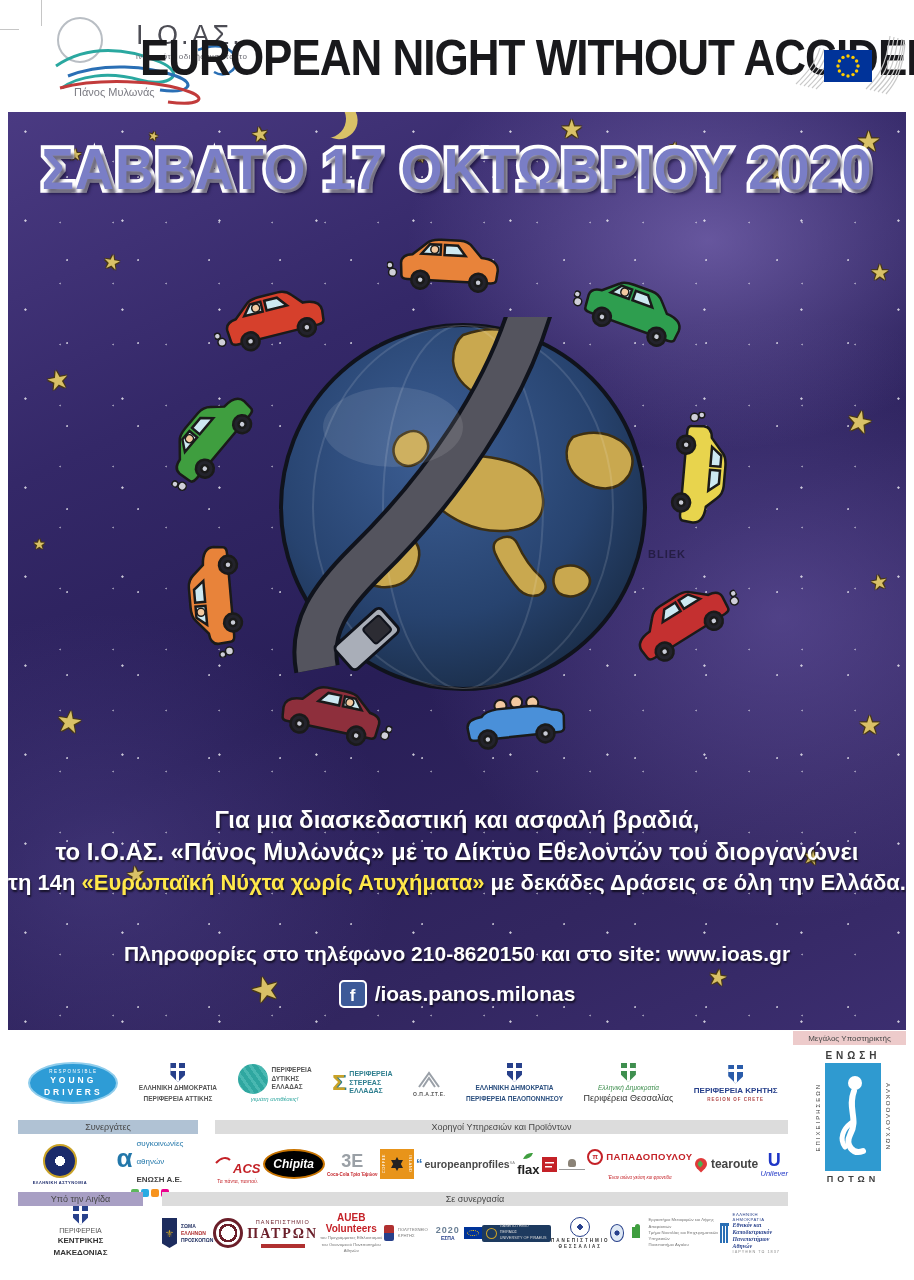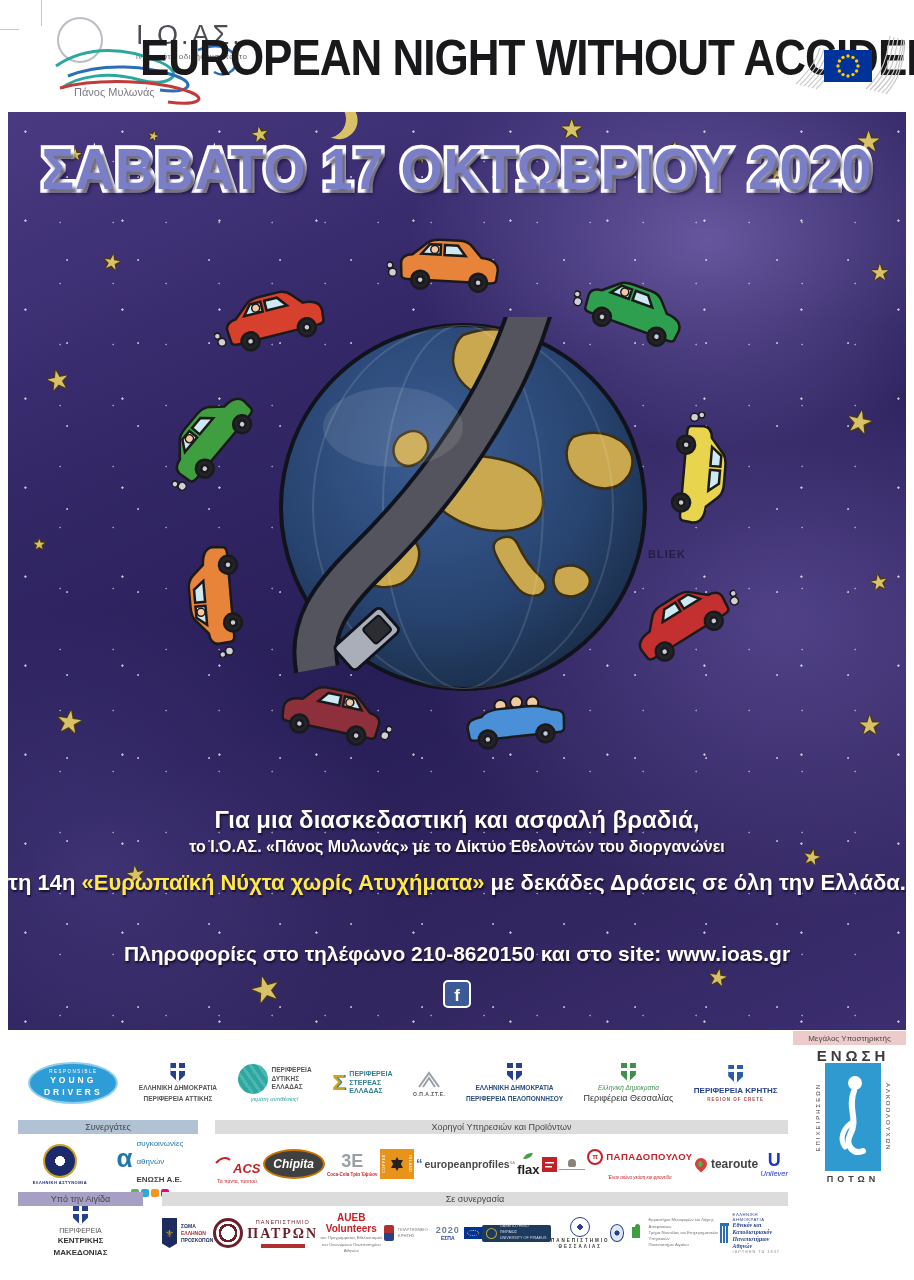--- a/index.html
+++ b/index.html
@@ -35,21 +35,21 @@
      box-shadow:10px 6px 0 0 #d9c167;transform:rotate(-25deg);}
   .date-title{position:absolute;left:0;right:0;top:26px;margin:0;text-align:center;
      font-size:54px;font-weight:800;letter-spacing:1px;color:#7a7ec6;white-space:nowrap;
      -webkit-text-stroke:7px #ffffff;paint-order:stroke fill;
      text-shadow:4px 5px 3px rgba(15,8,40,.6);transform:scaleY(1.05);}
   .globe-wrap{position:absolute;left:265px;top:205px;width:380px;height:380px;}
   .car{position:absolute;width:116px;height:60px;}
   .sig{position:absolute;left:640px;top:436px;font-size:11px;font-weight:bold;letter-spacing:1px;color:#251d45;}
   .ptext{position:absolute;left:0;right:0;text-align:center;color:#fff;font-weight:bold;
      text-shadow:1px 2px 2px rgba(0,0,0,.65);white-space:nowrap;}
-  .t1{top:694px;font-size:24px;} .t2{top:726px;font-size:16px;}
+  .t1{top:694px;font-size:24px;} .t2{top:726px;font-size:24px;}
   .t3{top:758px;font-size:22px;} .t4{top:790px;font-size:24px;}
   .hl{color:#ffe84a;}
   .tinfo{top:830px;font-size:21px;}
   .fbrow{position:absolute;left:0;right:0;top:868px;display:flex;align-items:center;justify-content:center;gap:8px;}
   .fbicon{width:24px;height:24px;border-radius:5px;background:#3d5a98;border:2px solid #fff;color:#fff;
      font-weight:bold;font-size:17px;display:flex;align-items:flex-end;justify-content:center;line-height:1.1;}
   .fbhandle{color:#fff;font-weight:bold;font-size:21px;text-shadow:1px 2px 2px rgba(0,0,0,.65);}
 
   
   .band{position:absolute;height:14px;display:flex;align-items:center;justify-content:center;
@@ -89,38 +89,38 @@
   .opl{font-size:5px;font-weight:bold;color:#555;letter-spacing:.5px;}
   .thess1{font-size:6.5px;font-style:italic;color:#3f8f4f;}
   .thess2{font-size:9px;color:#333;}
   .cre1{font-size:8px;font-weight:bold;color:#27408b;}
   .cre2{font-size:4.5px;font-weight:bold;color:#b04545;letter-spacing:1px;}
 
   
   .union{position:absolute;left:799px;top:1048px;width:108px;height:164px;display:grid;
      grid-template-columns:14px 56px 14px;grid-template-rows:14px 110px 14px;justify-content:center;
      align-items:center;justify-items:center;color:#3d3d3d;}
-  .un-top{grid-column:1/4;font-size:15px;letter-spacing:4px;font-weight:bold;}
+  .un-top{grid-column:1/4;font-size:10px;letter-spacing:4px;font-weight:bold;}
   .un-bot{grid-column:1/4;font-size:9px;letter-spacing:4px;font-weight:bold;}
   .un-left{writing-mode:vertical-rl;transform:rotate(180deg);font-size:6px;letter-spacing:2px;}
   .un-right{writing-mode:vertical-rl;font-size:6px;letter-spacing:2px;}
   .un-box{width:56px;height:108px;background:#2f9ad0;}
 
   .pol{width:30px;height:30px;border-radius:50%;border:2px solid #c9a227;
     background:radial-gradient(circle,#fff 0 23%,#1b2a6b 24% 100%);}
   .polname{font-size:4px;font-weight:bold;color:#1b2a6b;letter-spacing:.5px;}
   .oasa-a{font-size:26px;font-weight:bold;color:#2277aa;line-height:.8;}
   .oasa1{font-size:8px;color:#2277aa;} .oasa2{font-size:8px;color:#2277aa;}
   .oasa3{font-size:8px;font-weight:bold;color:#444;}
   .modes{display:flex;gap:2px;margin-top:1px;}
   .mode{width:8px;height:8px;border-radius:2px;}
 
   .acs-n{font-size:13px;font-weight:bold;font-style:italic;color:#c42127;margin-top:16px;}
   .acs-t{font-size:5px;color:#c42127;}
-  .chip{width:58px;height:26px;background:#404040;border:2px solid #c97400;border-radius:50%;
+  .chip{width:58px;height:26px;background:#000000;border:2px solid #c97400;border-radius:50%;
      color:#fff;font-weight:bold;font-style:italic;font-size:12px;display:flex;align-items:center;justify-content:center;}
   .te3{font-size:18px;font-weight:bold;color:#9aa0a6;line-height:1;}
   .te3t{font-size:4.5px;color:#c42127;font-weight:bold;}
   .ci{width:34px;height:30px;background:#e8941a;display:flex;align-items:center;justify-content:center;position:relative;}
   .ci .vt{position:absolute;font-size:4px;color:#fff;writing-mode:vertical-rl;letter-spacing:.5px;}
   .ci .vl{left:1px;transform:rotate(180deg);} .ci .vr{right:1px;}
   .epq{font-size:13px;font-weight:bold;color:#2a6fb5;line-height:.6;}
   .epn{font-size:10.5px;color:#4a4a4a;}
   .epn b{font-weight:bold;} .eps{font-size:4px;color:#888;vertical-align:super;}
   .flaxn{font-size:13px;font-weight:bold;color:#222;}
@@ -430,20 +430,21 @@
     </svg>
 
     <span class="sig">BLIEK</span>
 
     <div class="ptext t1">Για μια διασκεδαστική και ασφαλή βραδιά,</div>
     <div class="ptext t2">το Ι.Ο.ΑΣ. «Πάνος Μυλωνάς» με το Δίκτυο Εθελοντών του διοργανώνει</div>
     <div class="ptext t3"><span>τη 14η </span><span class="hl">«Ευρωπαϊκή Νύχτα χωρίς Ατυχήματα»</span><span> με δεκάδες Δράσεις σε όλη την Ελλάδα.</span></div>
     <div class="ptext tinfo">Πληροφορίες στο τηλέφωνο 210-8620150 και στο site: www.ioas.gr</div>
     <div class="fbrow">
       <span class="fbicon">f</span>
+      <span class="fbhandle">/ioas.panos.milonas</span>
     </div>
   </section>
 
   <div class="band bA2">Μεγάλος Υποστηρικτής</div>
 
   <div class="rowA">
     <div class="ryd logo-item">
       <span class="r1">RESPONSIBLE</span>
       <span class="r2">YOUNG</span>
       <span class="r3">DRIVERS</span>

